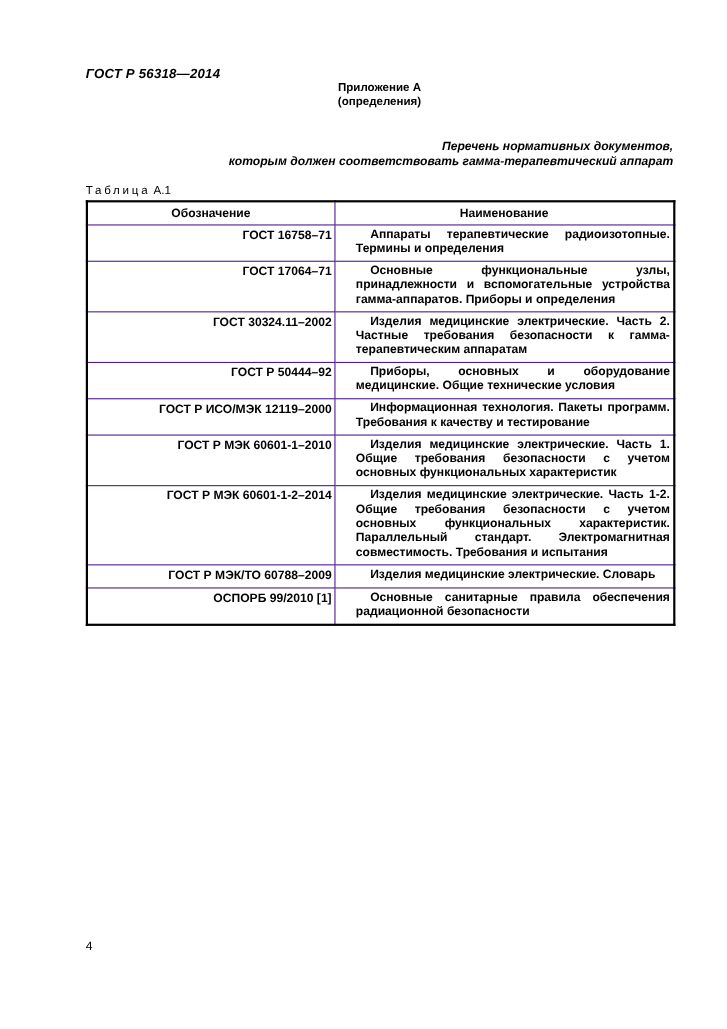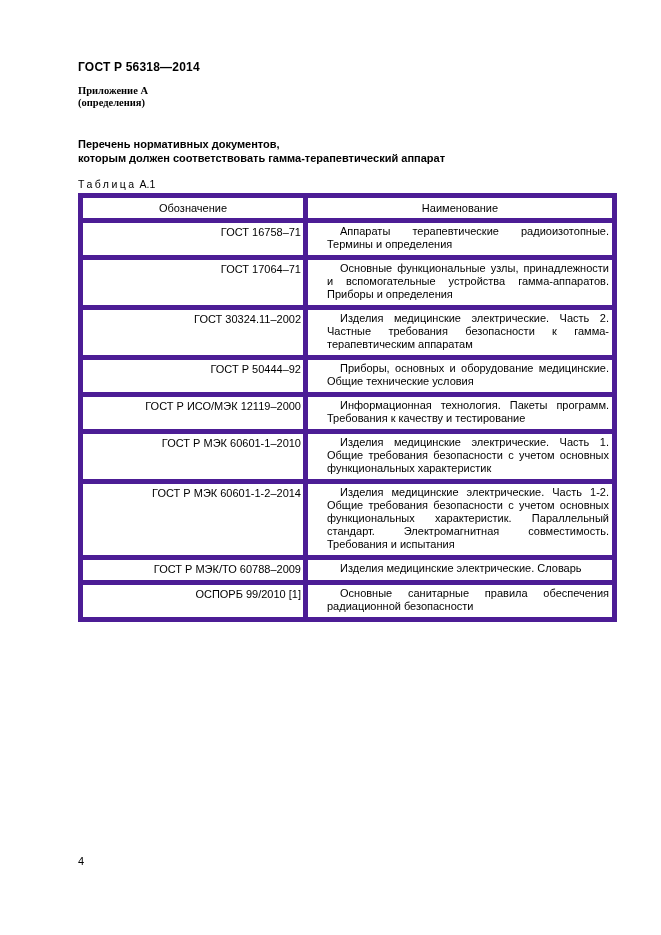--- a/index.html
+++ b/index.html
@@ -16,54 +16,55 @@
     position: absolute;
     left: 78px;
     top: 0;
     width: 534px;
   }
   .doc-header {
     margin-top: 60px;
     font-size: 12px;
     font-weight: bold;
     letter-spacing: 0.2px;
+    font-style: italic;
   }
   .appendix-block {
-    margin-top: 11px;
+    text-align: center;
     font-size: 10.5px;
     font-weight: bold;
     line-height: 12px;
-    font-family: Liberation Serif, serif;
   }
   .doc-title {
     margin-top: 29px;
-    text-align: left;
+    text-align: right;
     font-size: 11px;
     font-weight: bold;
     line-height: 13.5px;
+    font-style: italic;
   }
   .table-label {
     margin-top: 13px;
     font-size: 10.5px;
   }
   .table-label .spaced {
     letter-spacing: 2.5px;
   }
   table.doc-table {
     margin-top: 3px;
     width: 534px;
     border-collapse: collapse;
     table-layout: fixed;
     border: 2px solid #000;
   }
   table.doc-table th,
   table.doc-table td {
-    border: 5px solid #4c1d95;
+    border: 1px solid #4c1d95;
     font-size: 11px;
-    font-weight: normal;
+    font-weight: bold;
   }
   table.doc-table th {
     text-align: center;
     padding: 4px 2px;
     line-height: 12px;
   }
   col.col-designation { width: 225px; }
   col.col-name { width: 309px; }
   td.designation-cell {
     vertical-align: top;

